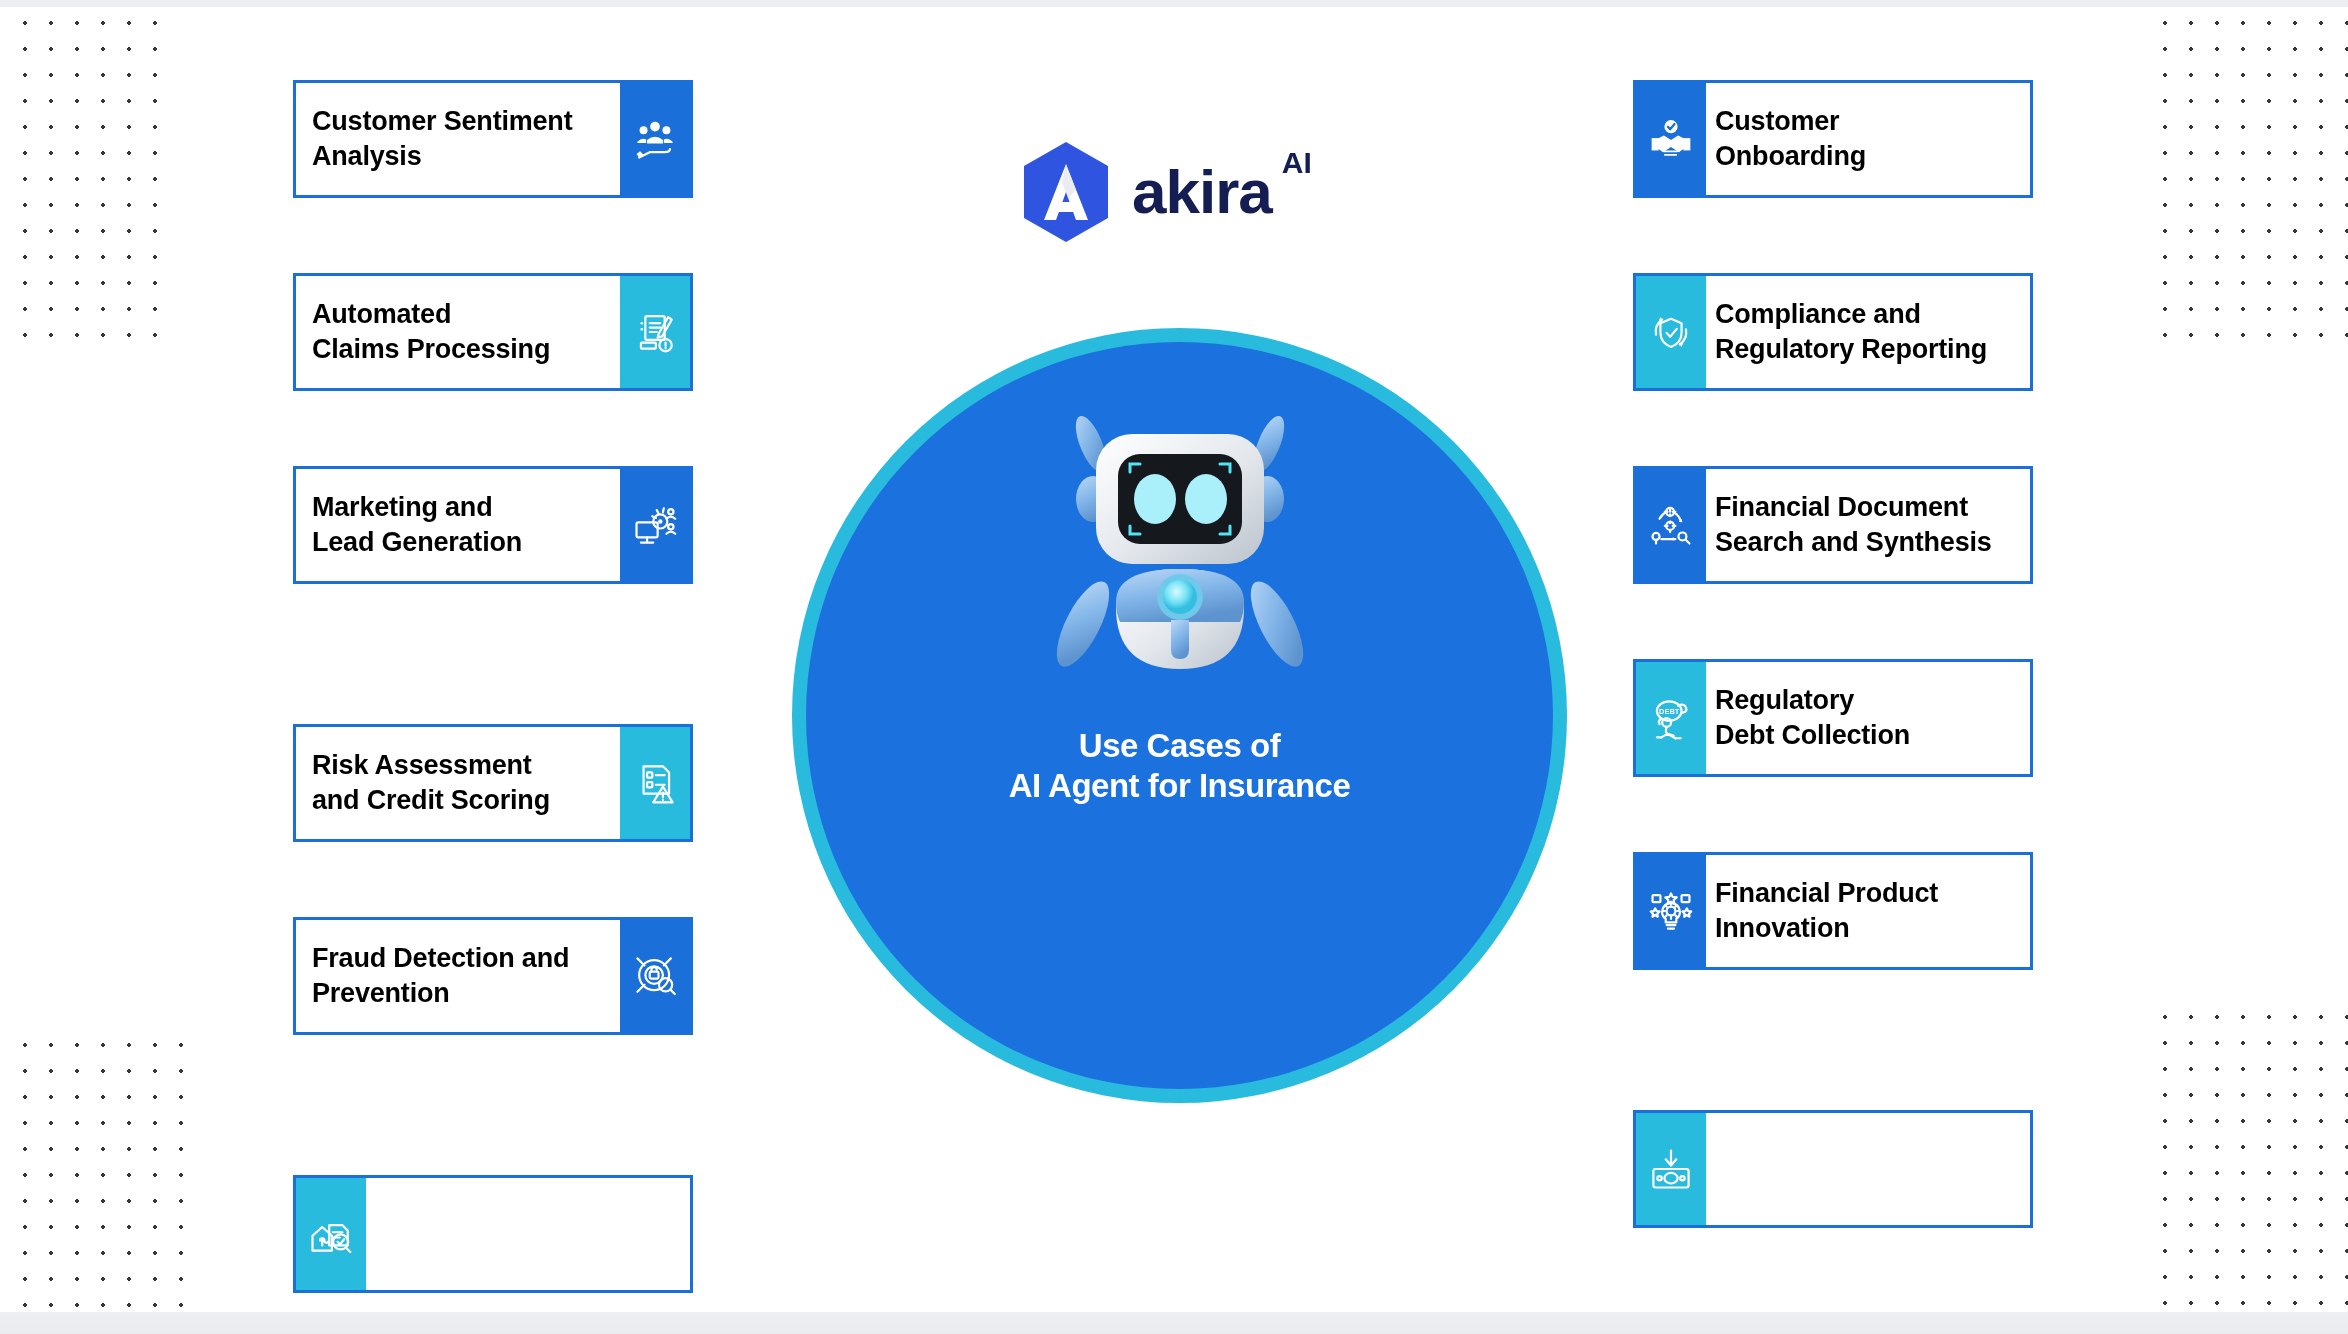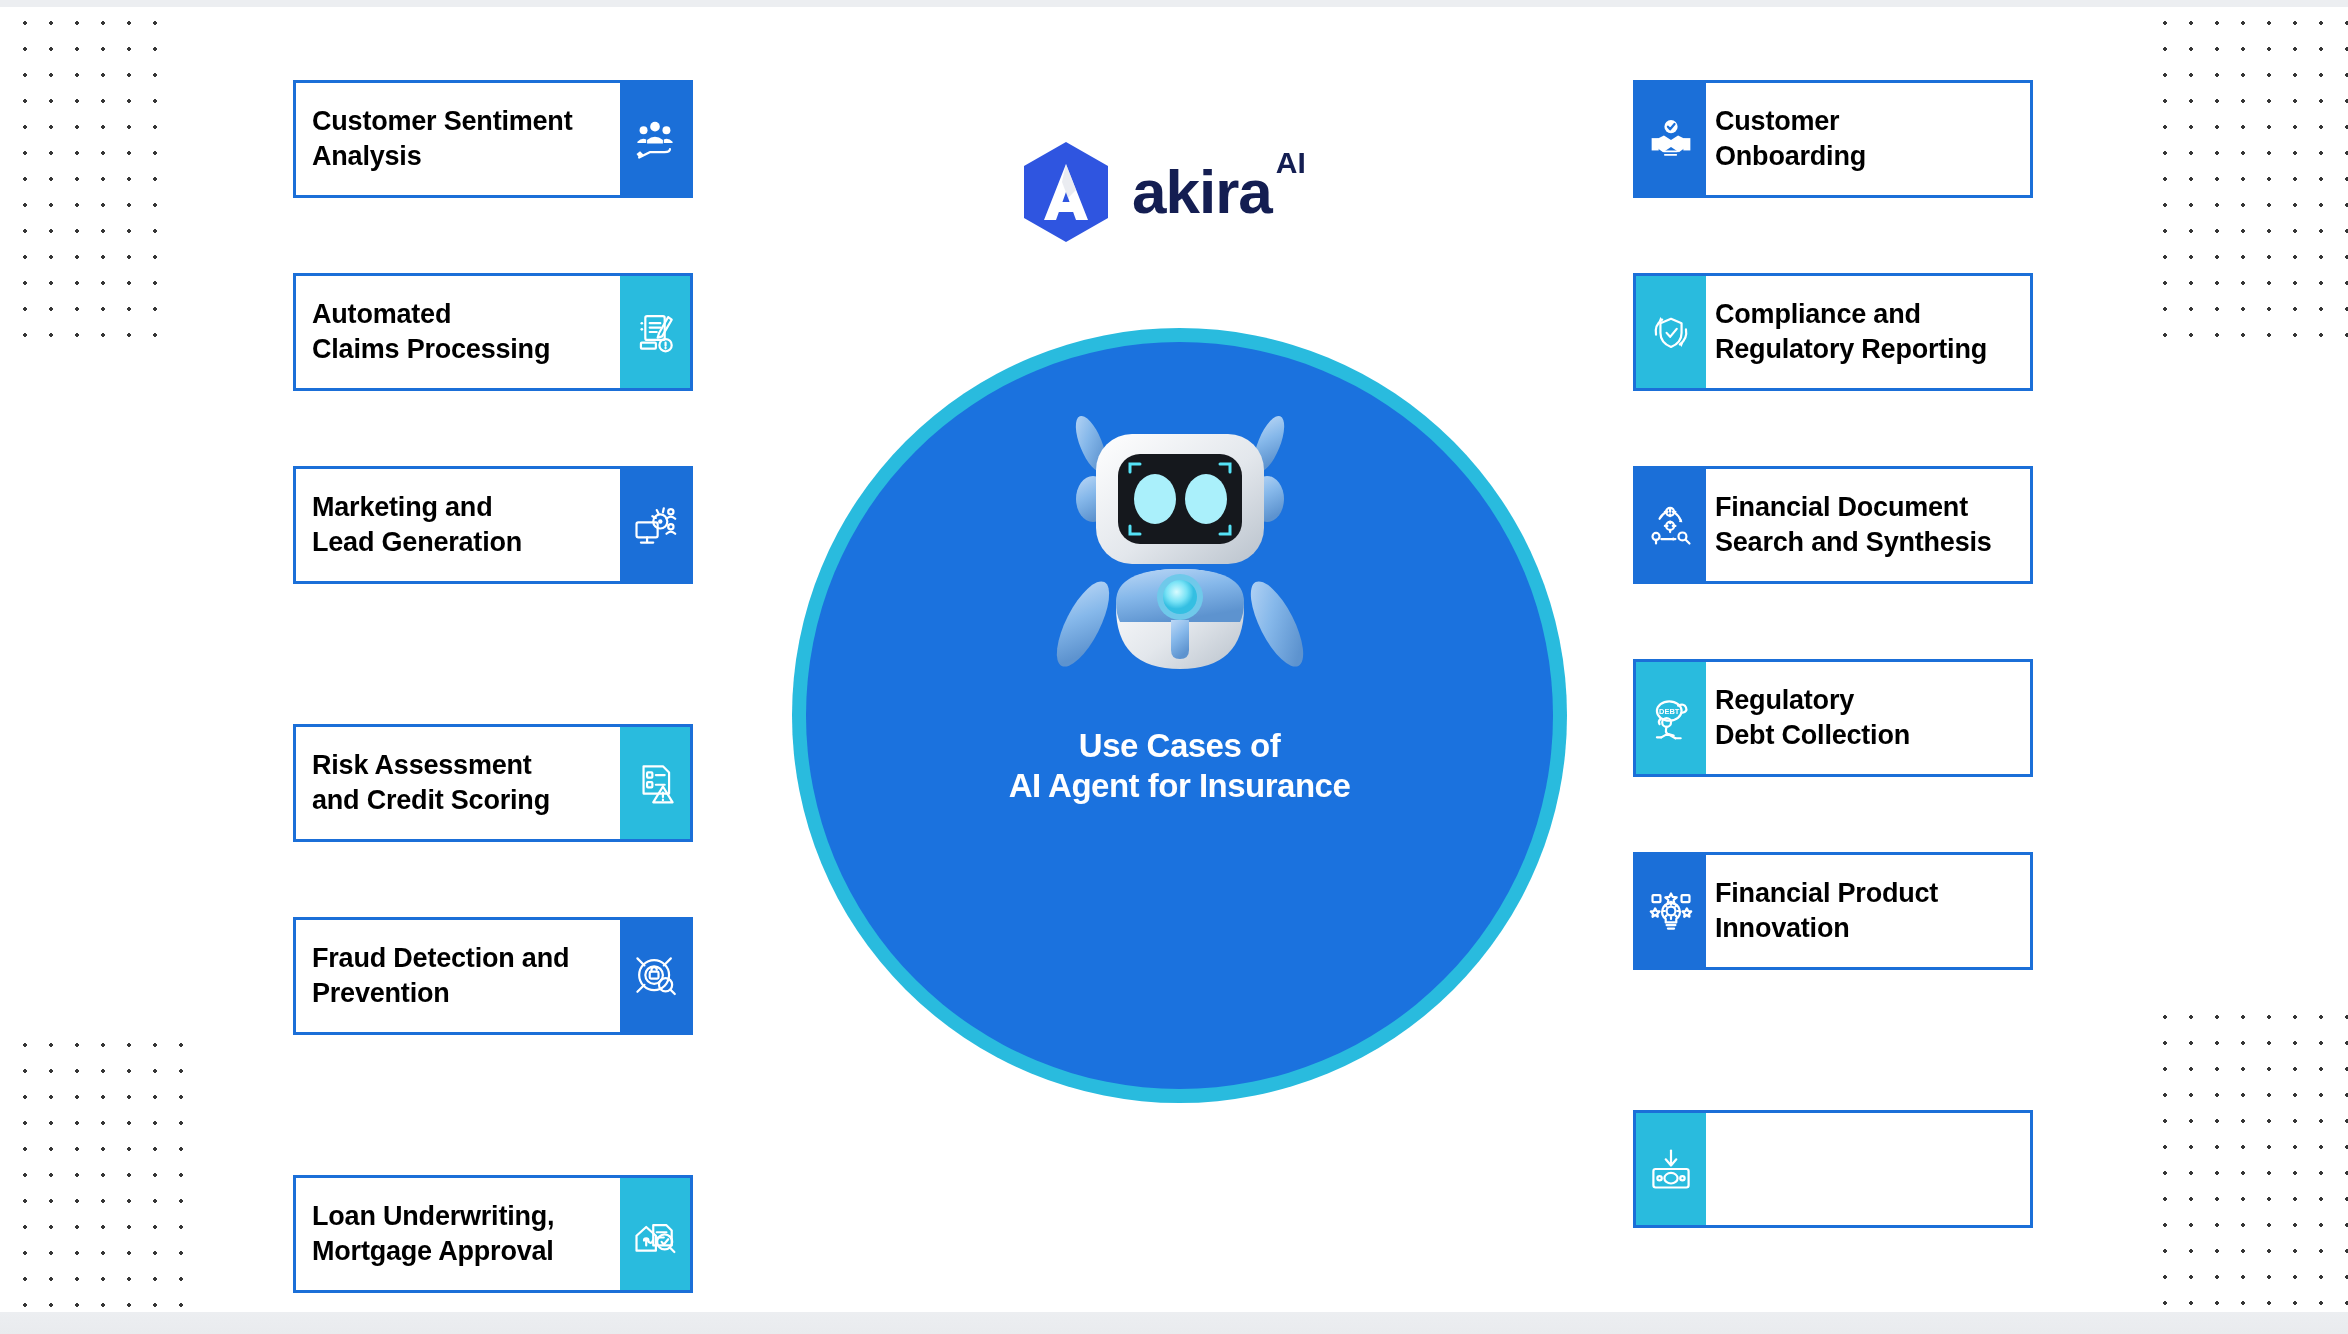--- a/index.html
+++ b/index.html
@@ -96,21 +96,21 @@
     left: 1018px; top: 140px;
     display: flex; align-items: center; gap: 18px;
   }
   .logo-hex { width: 96px; height: 104px; display: block; }
   .logo-text {
     font-size: 62px; font-weight: bold; color: #141e52;
     letter-spacing: -1px; position: relative; line-height: 1;
   }
   .logo-text .sup {
     font-size: 30px; vertical-align: super;
-    position: relative; top: -18px; left: 4px;
+    position: relative; top: -18px; left: 10px;
     letter-spacing: 0px;
   }
 
   .ring {
     position: absolute;
     left: 792px; top: 328px;
     width: 775px; height: 775px;
     border-radius: 50%;
     background: #29bbde;
   }
@@ -238,24 +238,20 @@
             <rect x="38" y="40" width="20" height="16" rx="3" stroke="#fff" fill="none" stroke-width="5" stroke-linecap="round" stroke-linejoin="round"></rect>
             <path d="M42 40 v-4 a6 6 0 0 1 12 0" stroke="#fff" fill="none" stroke-width="5" stroke-linecap="round" stroke-linejoin="round"></path>
             <path d="M10 10 l16 16 M86 10 l-16 16 M10 86 l16 -16" stroke="#fff" fill="none" stroke-width="5" stroke-linecap="round" stroke-linejoin="round"></path>
             <circle cx="74" cy="70" r="15" stroke="#fff" fill="none" stroke-width="5" stroke-linecap="round" stroke-linejoin="round"></circle>
             <path d="M85 81 l10 10" stroke="#fff" fill="none" stroke-width="5" stroke-linecap="round" stroke-linejoin="round"></path>
           </svg>
         </div>
       </div>
       <div class="card-spacer" style="height: 140px;"></div>
       <div class="card">
-        <div class="card-text">
-          <div class="ln">Loan Underwriting,</div>
-          <div class="ln">Mortgage Approval</div>
-        </div>
         <div class="icon-panel teal">
           <svg viewBox="0 0 100 100">
             <path d="M46 30 h30 l12 12 v34 h-42z" stroke="#fff" fill="none" stroke-width="5" stroke-linecap="round" stroke-linejoin="round"></path>
             <path d="M54 46 h22 M54 58 h16" stroke="#fff" fill="none" stroke-width="5" stroke-linecap="round" stroke-linejoin="round"></path>
             <path d="M8 54 l22 -20 22 20 v34 h-44z" stroke="#fff" fill="none" stroke-width="5" stroke-linecap="round" stroke-linejoin="round"></path>
             <path d="M30 62 v14 M25 65 a5 5 0 0 1 10 0 a5 5 0 0 0 10 0" stroke="#fff" fill="none" stroke-width="5" stroke-linecap="round" stroke-linejoin="round"></path>
             <circle cx="72" cy="68" r="17" stroke="#fff" fill="none" stroke-width="5" stroke-linecap="round" stroke-linejoin="round"></circle>
             <path d="M65 68 l5 6 10 -12" stroke="#fff" fill="none" stroke-width="5" stroke-linecap="round" stroke-linejoin="round"></path>
             <path d="M85 82 l9 9" stroke="#fff" fill="none" stroke-width="5" stroke-linecap="round" stroke-linejoin="round"></path>
           </svg>

